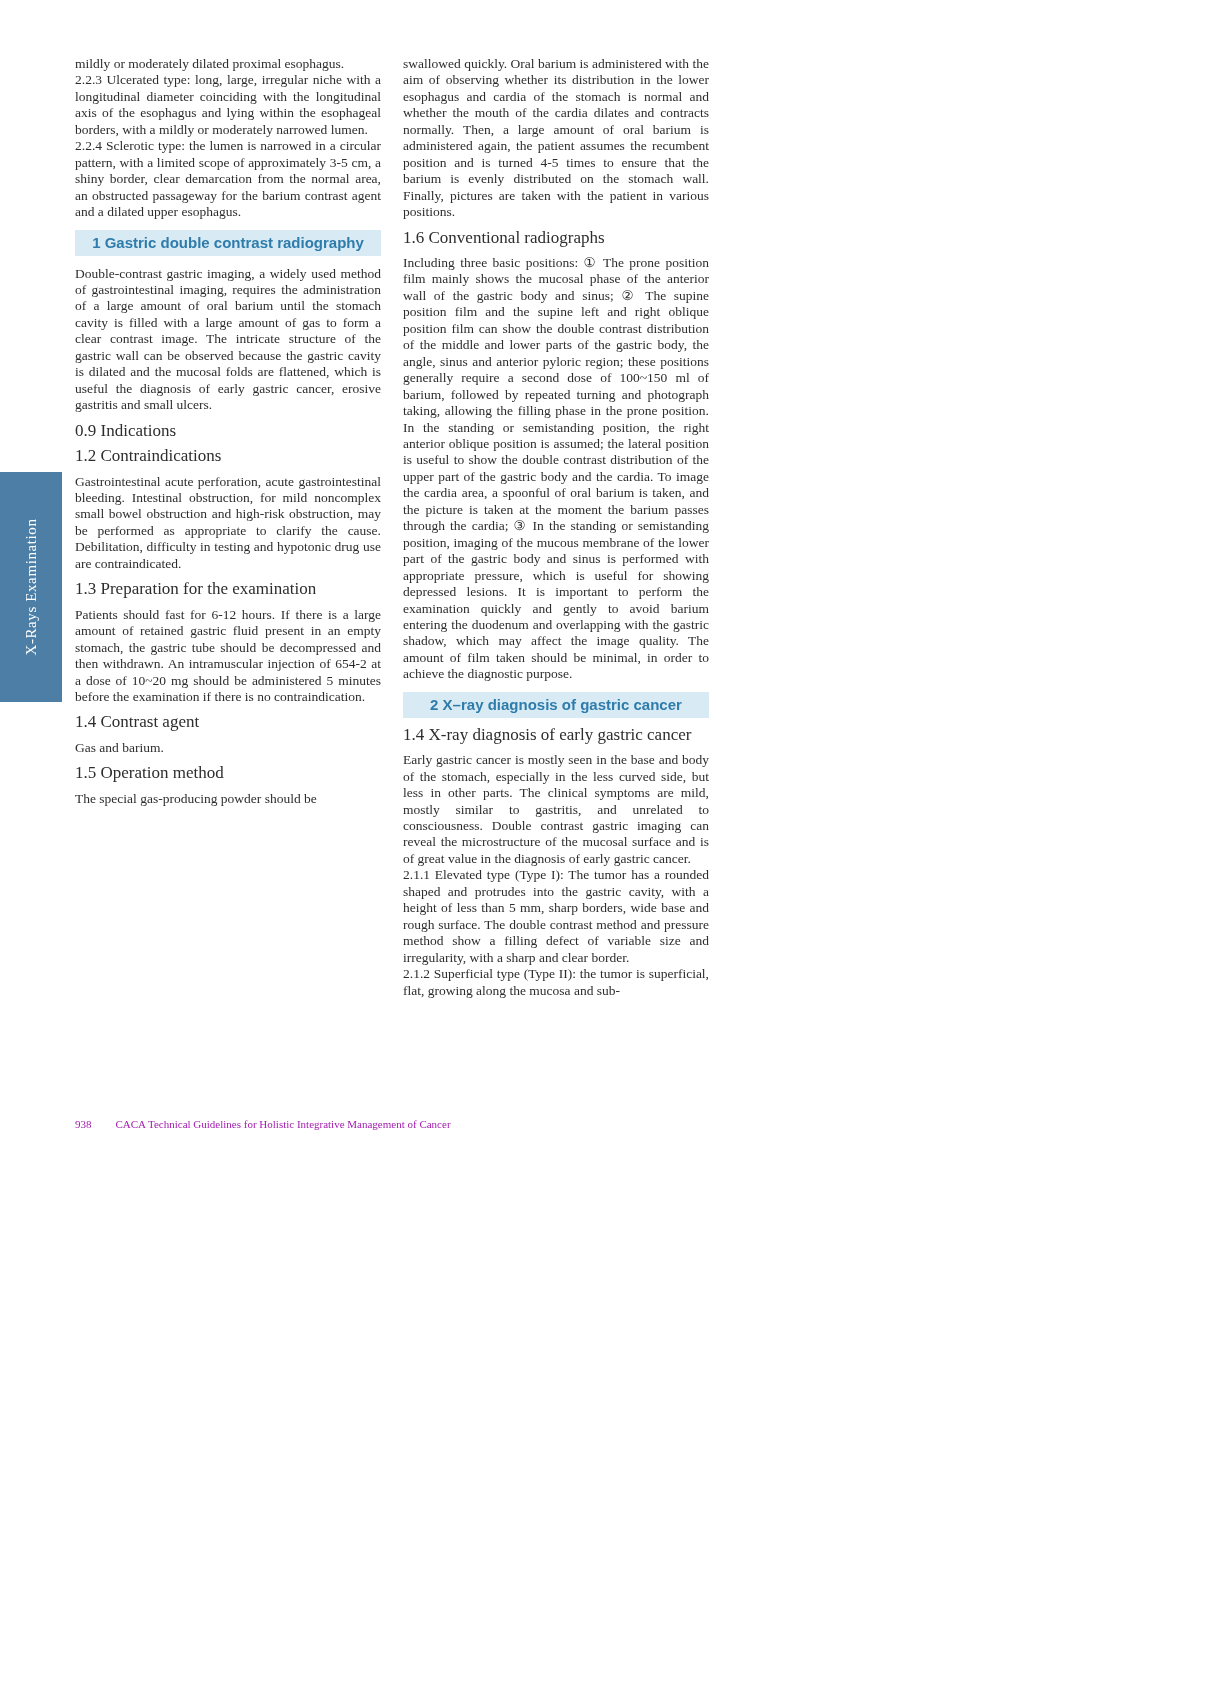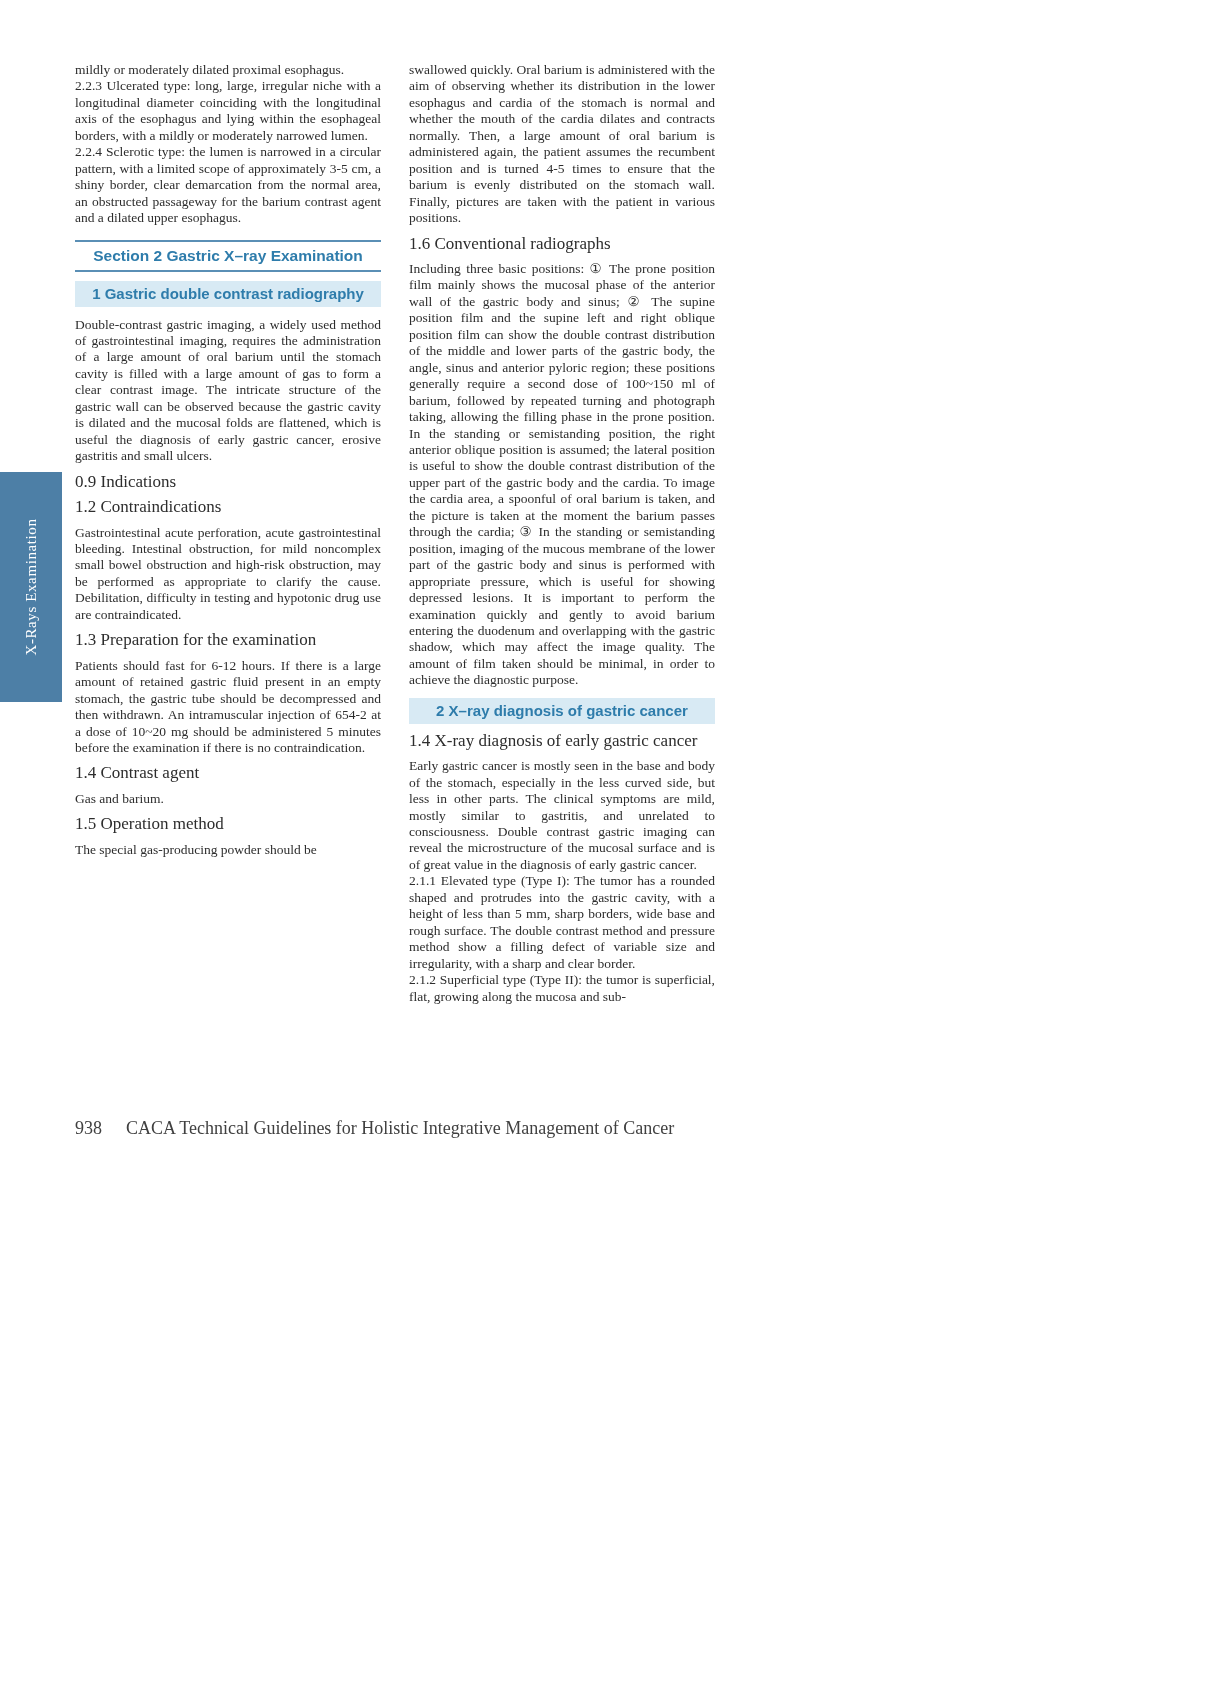--- a/index.html
+++ b/index.html
@@ -21,24 +21,24 @@
     left: 50%; top: 50%;
     transform: translate(-50%, -50%) rotate(-90deg);
     white-space: nowrap;
     color: #ffffff;
     font-family: "Liberation Serif", serif;
     font-size: 15px;
     letter-spacing: 0.6px;
   }
   .content {
     position: absolute;
-    left: 75px; top: 62px;
+    left: 75px; top: 56px;
     width: 641px;
     display: flex;
-    gap: 28px;
+    gap: 22px;
   }
   .col {
     width: 306px;
     font-size: 13.5px;
     line-height: 16.45px;
     text-align: justify;
   }
   .p { margin: 0; text-align: justify; }
   .p-gap { margin-top: 10px; }
   .h3 {
@@ -67,41 +67,40 @@
     font-family: "Liberation Sans", sans-serif;
     font-weight: bold;
     font-size: 15px;
     line-height: 18px;
     color: #2e7cab;
     background: #d8eaf4;
   }
   .footer {
     position: absolute;
     left: 75px; top: 1118px;
-    font-size: 18px;
-    color: #404040;
+    font-size: 11px;
+    color: #a21caf;
     white-space: nowrap;
   }
   .footer .page-num { margin-right: 24px; }
 </style>
 </head>
 <body>
 
 <div class="page-tab">
   <span class="tab-label">X-Rays Examination</span>
 </div>
 
 <div class="content">
 
   <div class="col">
     <p class="p">mildly or moderately dilated proximal esophagus.</p>
     <p class="p">2.2.3 Ulcerated type: long, large, irregular niche with a longitudinal diameter coinciding with the longitudinal axis of the esophagus and lying within the esophageal borders, with a mildly or moderately narrowed lumen.</p>
     <p class="p">2.2.4 Sclerotic type: the lumen is narrowed in a circular pattern, with a limited scope of approximately 3-5 cm, a shiny border, clear demarcation from the normal area, an obstructed passageway for the barium contrast agent and a dilated upper esophagus.</p>
 
-    <div class="section-band">Section 2 Gastric X–ray Examination</div>
 
     <div class="sub-band">1 Gastric double contrast radiography</div>
 
     <p class="p p-gap">Double-contrast gastric imaging, a widely used method of gastrointestinal imaging, requires the administration of a large amount of oral barium until the stomach cavity is filled with a large amount of gas to form a clear contrast image. The intricate structure of the gastric wall can be observed because the gastric cavity is dilated and the mucosal folds are flattened, which is useful the diagnosis of early gastric cancer, erosive gastritis and small ulcers.</p>
 
     <p class="h3">0.9 Indications</p>
 
     <p class="h3">1.2 Contraindications</p>
     <p class="p">Gastrointestinal acute perforation, acute gastrointestinal bleeding. Intestinal obstruction, for mild noncomplex small bowel obstruction and high-risk obstruction, may be performed as appropriate to clarify the cause. Debilitation, difficulty in testing and hypotonic drug use are contraindicated.</p>
 

